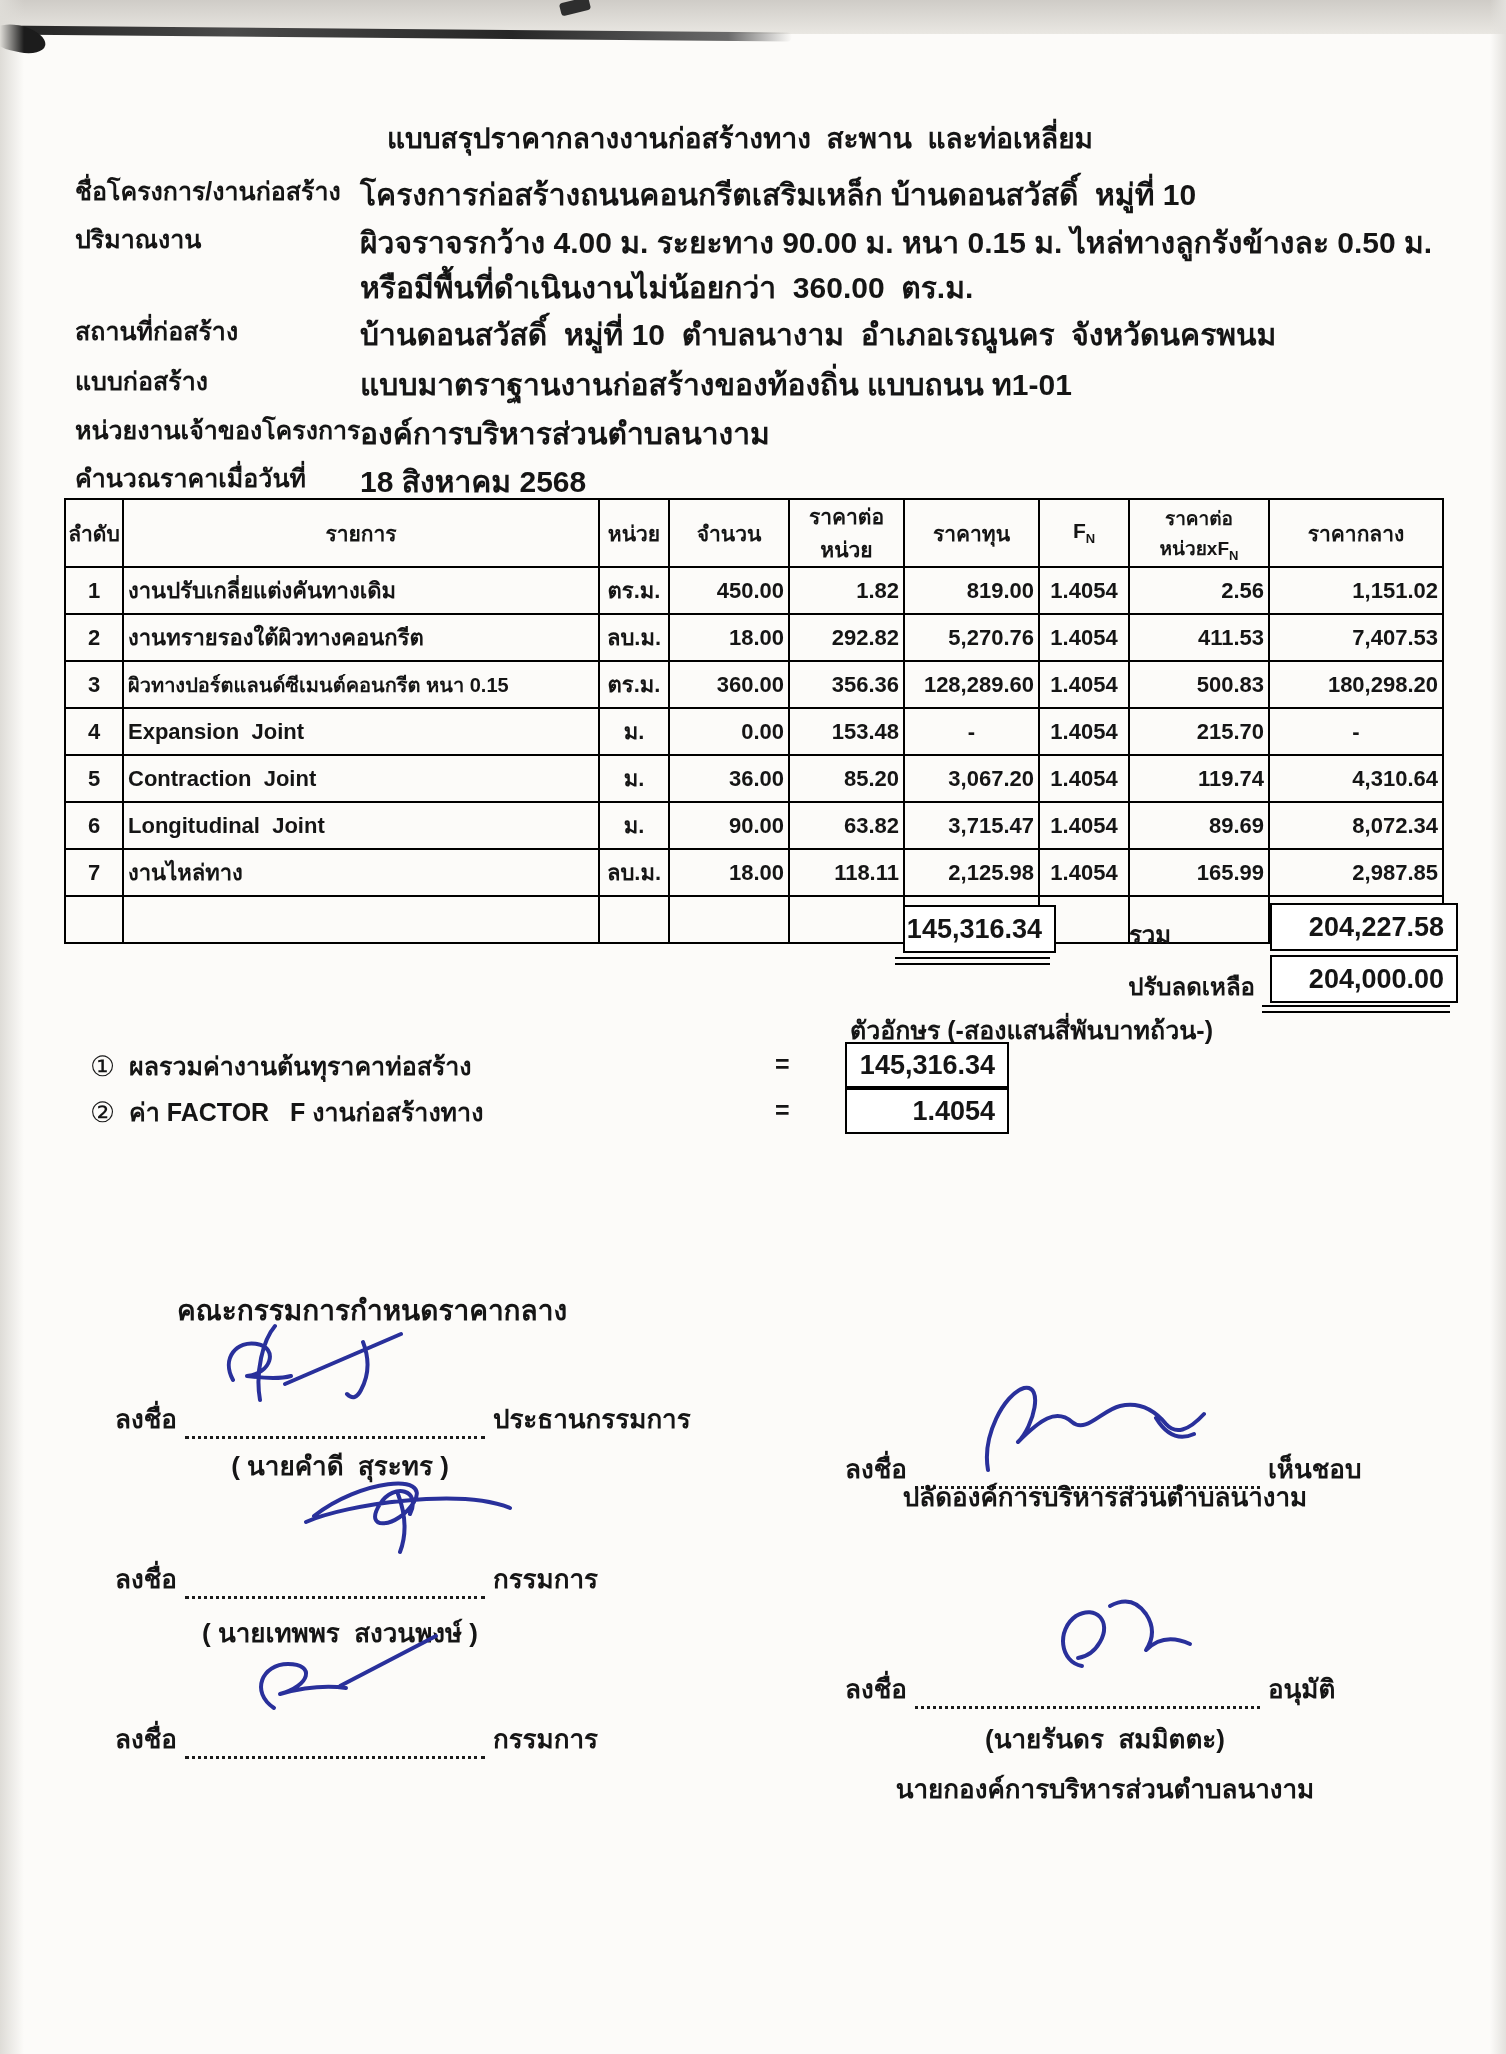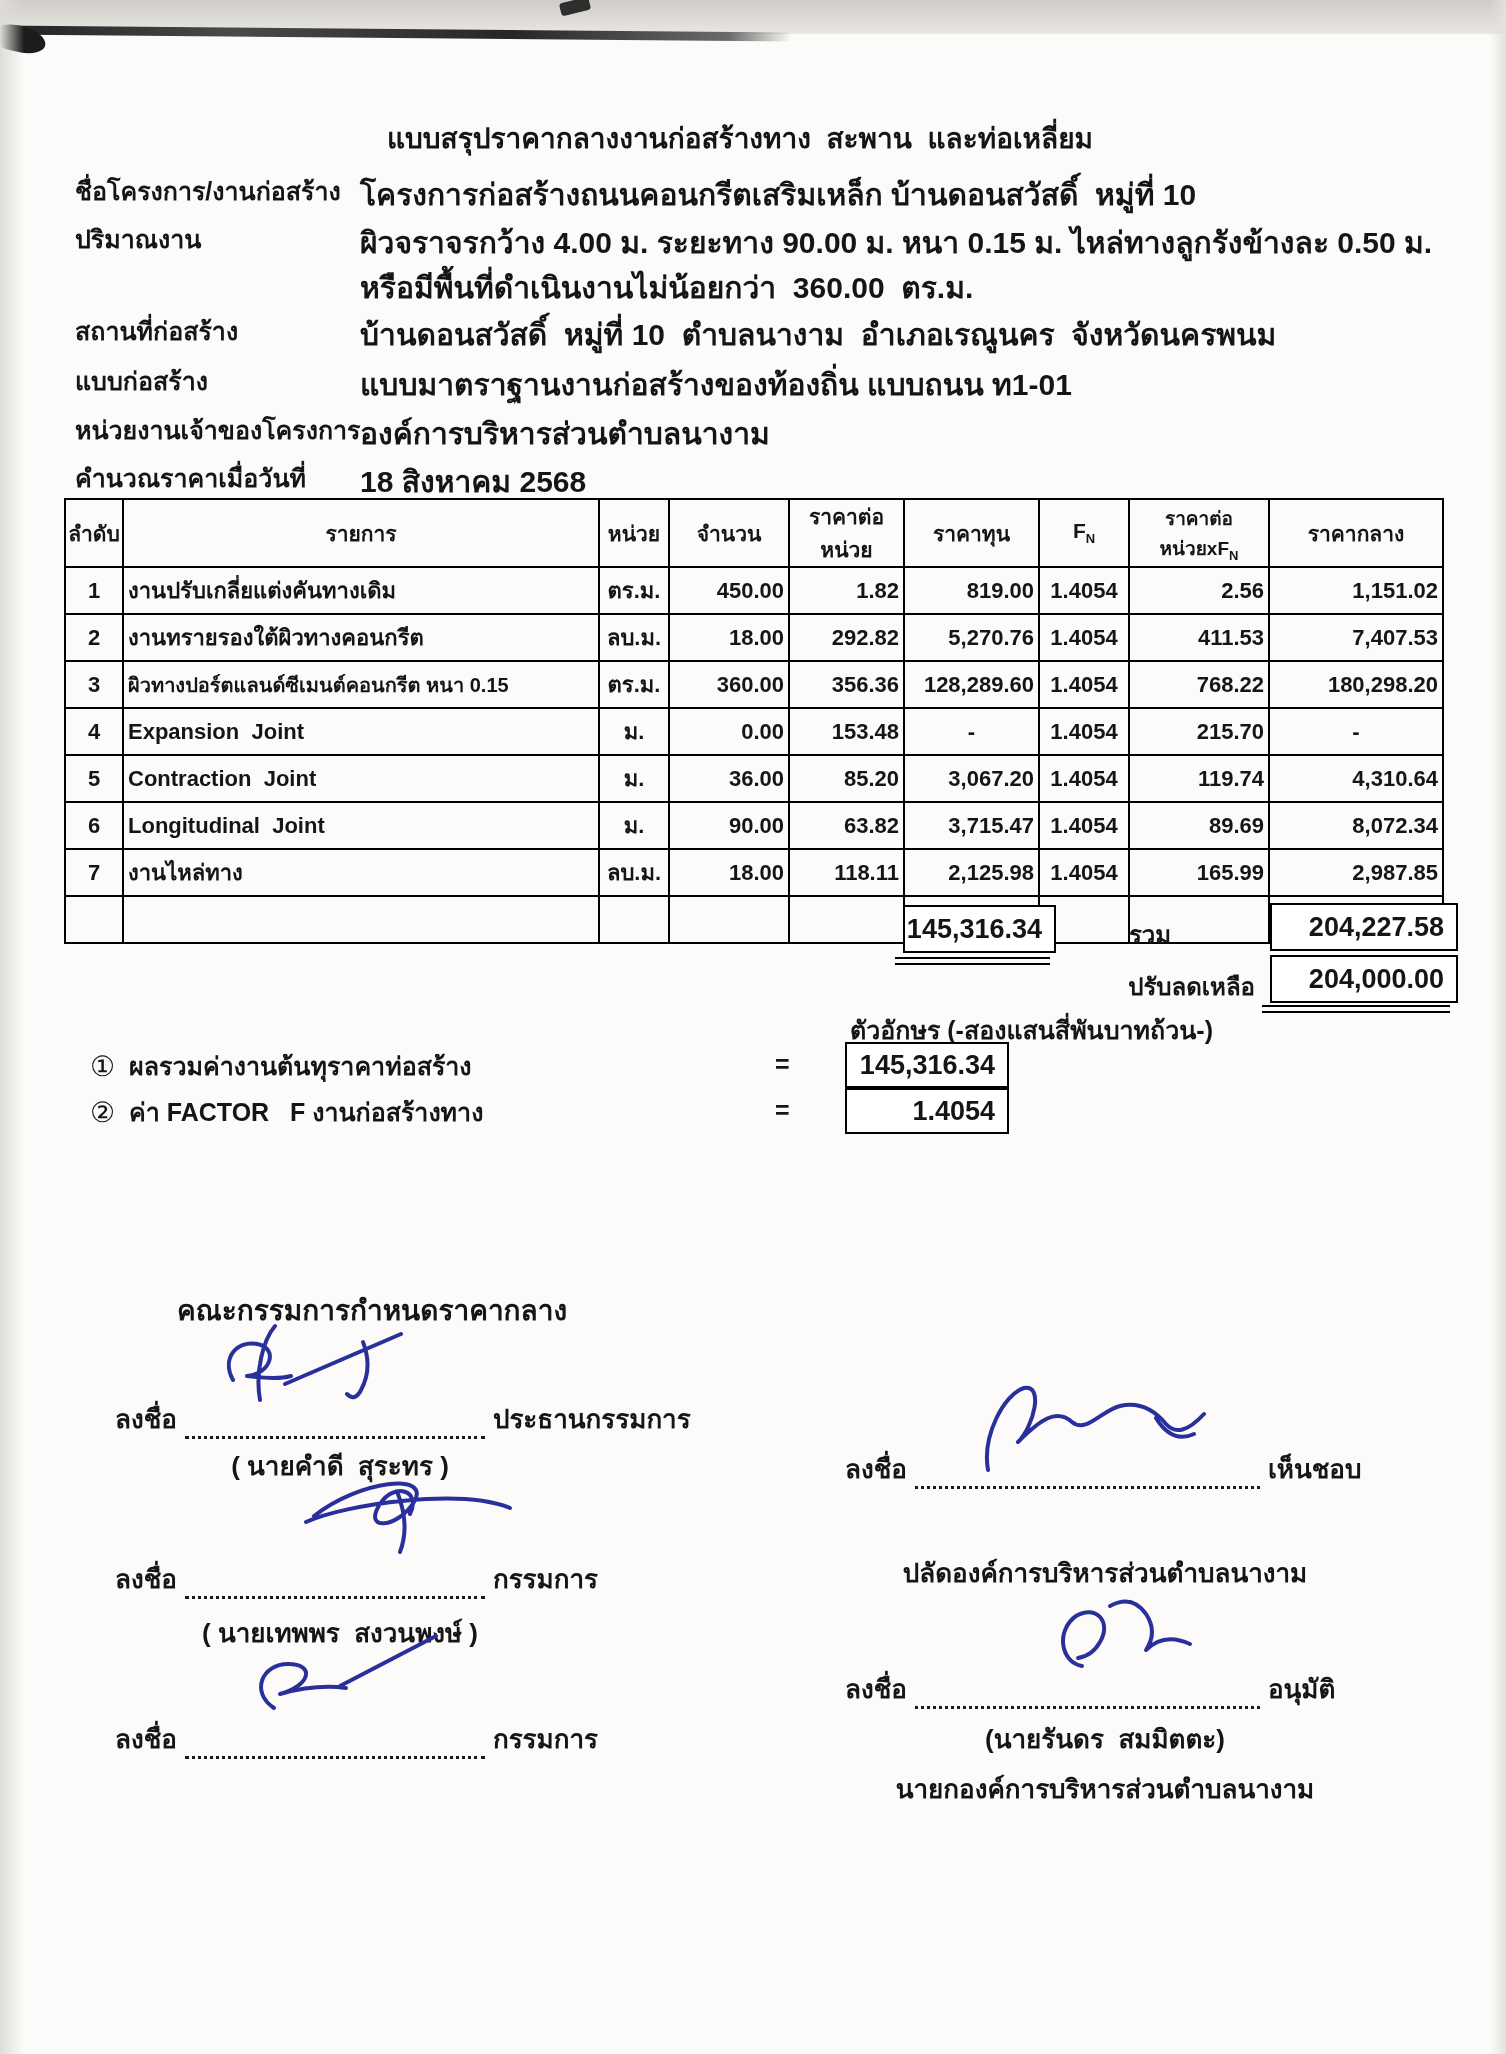--- a/index.html
+++ b/index.html
@@ -126,21 +126,21 @@
       <td class="c-num" data-bind="table.rows.1.mid_price">7,407.53</td>
     </tr>
     <tr>
       <td class="c-no" data-bind="table.rows.2.no">3</td>
       <td class="c-item" style="font-size:20px" data-bind="table.rows.2.item">ผิวทางปอร์ตแลนด์ซีเมนต์คอนกรีต หนา 0.15</td>
       <td class="c-unit" data-bind="table.rows.2.unit">ตร.ม.</td>
       <td class="c-num" data-bind="table.rows.2.qty">360.00</td>
       <td class="c-num" data-bind="table.rows.2.unit_price">356.36</td>
       <td class="c-num" data-bind="table.rows.2.cost">128,289.60</td>
       <td class="c-fn" data-bind="table.rows.2.fn">1.4054</td>
-      <td class="c-num" data-bind="table.rows.2.unit_price_fn">768.22</td>
+      <td class="c-num" data-bind="table.rows.2.unit_price_fn">500.83</td>
       <td class="c-num" data-bind="table.rows.2.mid_price">180,298.20</td>
     </tr>
     <tr>
       <td class="c-no" data-bind="table.rows.3.no">4</td>
       <td class="c-item" data-bind="table.rows.3.item">Expansion  Joint</td>
       <td class="c-unit" data-bind="table.rows.3.unit">ม.</td>
       <td class="c-num" data-bind="table.rows.3.qty">0.00</td>
       <td class="c-num" data-bind="table.rows.3.unit_price">153.48</td>
       <td class="c-dash" data-bind="table.rows.3.cost">-</td>
       <td class="c-fn" data-bind="table.rows.3.fn">1.4054</td>
@@ -252,21 +252,21 @@
   </div>
 
   <svg class="sig abs" style="left:960px;top:1378px" width="290" height="105" viewBox="0 0 290 105">
     <path d="M28 92 C22 58 44 16 64 10 C84 6 74 48 58 64 C80 42 96 30 112 44 C126 56 142 32 160 28 q26 -6 46 18 q14 16 38 -10 M196 40 q16 26 38 16"></path>
   </svg>
   <div class="abs sigrow" style="left:845px;top:1448px">
     <span data-bind="committee.sign_label">ลงชื่อ</span>
     <span class="dots" style="width:345px"></span>
     <span data-bind="committee.right.0.role">เห็นชอบ</span>
   </div>
-  <div class="abs cname" style="left:845px;top:1552px;width:520px" data-bind="committee.right.0.position">ปลัดองค์การบริหารส่วนตำบลนางาม</div>
+  <div class="abs cname" style="left:845px;top:1476px;width:520px" data-bind="committee.right.0.position">ปลัดองค์การบริหารส่วนตำบลนางาม</div>
 
   <svg class="sig abs" style="left:1030px;top:1588px" width="190" height="100" viewBox="0 0 190 100">
     <path d="M52 78 C30 74 26 42 46 28 C66 16 82 34 70 54 q-8 14 -22 16 M80 18 q22 -12 36 8 q12 18 0 36 q18 -18 44 -6"></path>
   </svg>
   <div class="abs sigrow" style="left:845px;top:1668px">
     <span data-bind="committee.sign_label">ลงชื่อ</span>
     <span class="dots" style="width:345px"></span>
     <span data-bind="committee.right.1.role">อนุมัติ</span>
   </div>
   <div class="abs cname" style="left:845px;top:1718px;width:520px" data-bind="committee.right.1.name">(นายรันดร  สมมิตตะ)</div>

